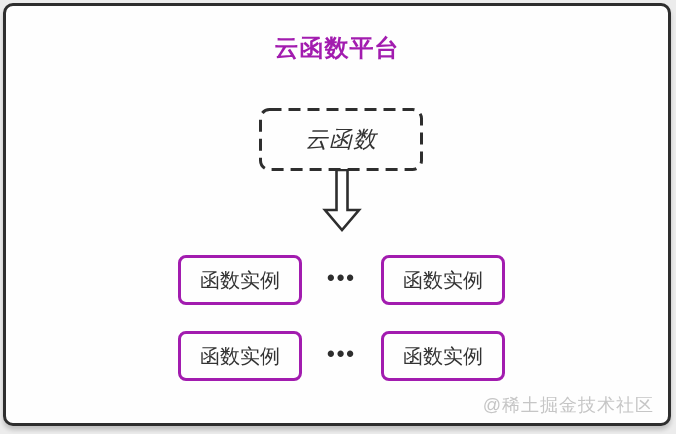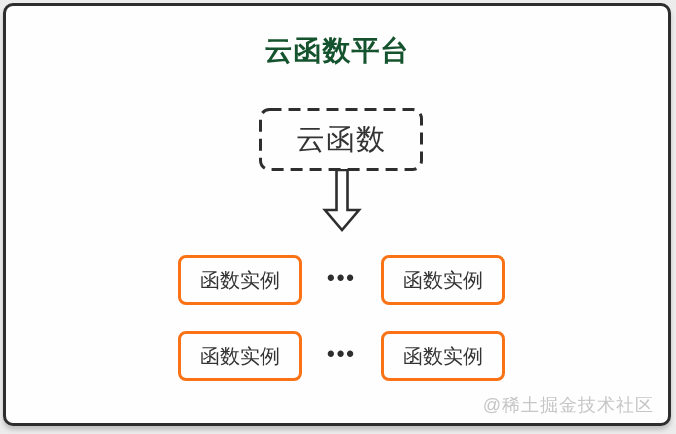--- a/index.html
+++ b/index.html
@@ -15,57 +15,58 @@
     left: 3px; top: 3px; right: 5px; bottom: 8px;
     background: #fefefe;
     border: 3px solid #2e2e2e;
     border-radius: 10px;
     box-shadow: 0 4px 4px rgba(0,0,0,0.18);
   }
   .title {
     position: absolute;
     left: 0; right: 0; top: 26px;
     text-align: center;
-    font-size: 28px;
+    font-size: 24px;
     font-weight: bold;
-    color: #14532d;
+    color: #a21caf;
     letter-spacing: 1px;
   }
   .cloud-box {
     position: absolute;
     left: 253px; top: 102px;
     width: 164px; height: 63px;
   }
   .cloud-box svg { position: absolute; left: 0; top: 0; }
   .cloud-label {
     position: absolute; left: 0; top: 0; right: 0; bottom: 0;
     display: flex; align-items: center; justify-content: center;
-    font-size: 29px;
+    font-size: 23px;
     color: #333333;
     letter-spacing: 1px;
+    font-style: italic;
   }
   .arrow {
     position: absolute;
     left: 316px; top: 163px;
   }
   .row {
     position: absolute;
     left: 172px;
     width: 327px;
     height: 50px;
     display: flex;
     justify-content: space-between;
     align-items: center;
   }
   .row-1 { top: 249px; }
   .row-2 { top: 325px; }
   .instance-box {
     width: 118px; height: 44px;
     background: #fefefe;
-    border: 3px solid #f97316;
+    border: 3px solid #a21caf;
     border-radius: 8px;
     display: flex; align-items: center; justify-content: center;
     font-size: 20px;
     color: #333333;
   }
   .dots {
     font-size: 22px;
     font-weight: bold;
     color: #2e2e2e;
     letter-spacing: 2px;

